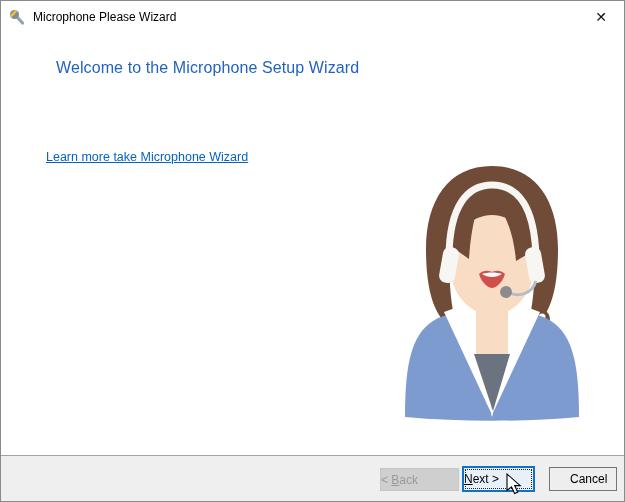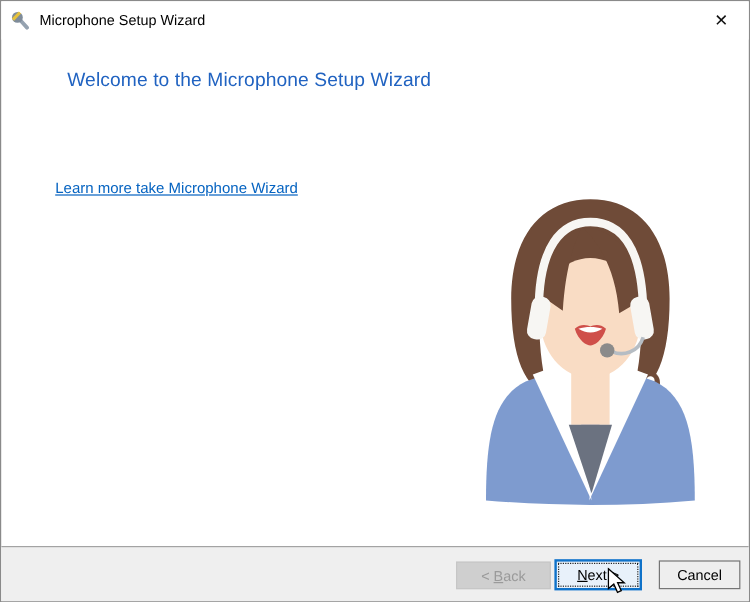--- a/index.html
+++ b/index.html
@@ -42,51 +42,51 @@
   }
   .illustration { position: absolute; left: 390px; top: 128px; width: 225px; height: 270px; }
 
   
   .footer {
     position: absolute; left: 0; right: 0; bottom: 0; height: 46px;
     background: #efefef; border-top: 1px solid #a3a3a3;
   }
   .btn {
     position: absolute; font-family: "Liberation Sans", sans-serif; font-size: 12px;
-    display: flex; align-items: center; justify-content: center; cursor: default;
+    display: flex; align-items: center; justify-content: flex-start; cursor: default;
   }
   .btn-back {
     left: 379px; top: 12px; width: 79px; height: 23px;
     background: #cfcfcf; color: #9a9a9a; border: 1px solid #c6c6c6;
   }
   .btn-next {
     left: 461px; top: 10px; width: 73px; height: 26px;
     background: #e8f1fa; color: #000000; border: 2px solid #0f72c9;
     outline: 1px dotted #222222; outline-offset: -4px;
   }
   .btn-cancel {
     left: 548px; top: 11px; width: 68px; height: 24px;
-    background: #eeeeee; color: #000000; border: 1px solid #757575;
+    background: #eeeeee; color: #000000; border: 1px solid #757575; padding-left: 20px;
   }
   .accel { text-decoration: underline; }
 
   .cursor { position: absolute; left: 505px; top: 472px; width: 17px; height: 23px; pointer-events: none; }
 </style>
 </head>
 <body>
 
 <div class="window">
 
   <div class="titlebar">
     <svg class="app-icon" viewBox="0 0 16 16">
       <line x1="8.5" y1="8.5" x2="13.5" y2="14" stroke-width="3.2" stroke-linecap="round" stroke="#95a2b0"></line>
       <circle cx="5.5" cy="5.5" r="4.5" fill="#7f8c9a"></circle>
       <line x1="1.8" y1="7.4" x2="7.6" y2="1.4" stroke-width="2.6" stroke="#e6c23c"></line>
     </svg>
-    <span class="title-text">Microphone Setup Wizard</span>
+    <span class="title-text">Microphone Please Wizard</span>
     <button class="close-btn">
       <span>✕</span>
     </button>
   </div>
 
   <div class="content">
     <div class="heading" style="color: rgb(33, 99, 193); text-align: right;">Welcome to the Microphone Setup Wizard</div>
     <a class="learn-link" href="#" style="color: rgb(5, 99, 193);">Learn more take Microphone Wizard</a>
 
     <svg class="illustration" viewBox="0 0 225 270">

